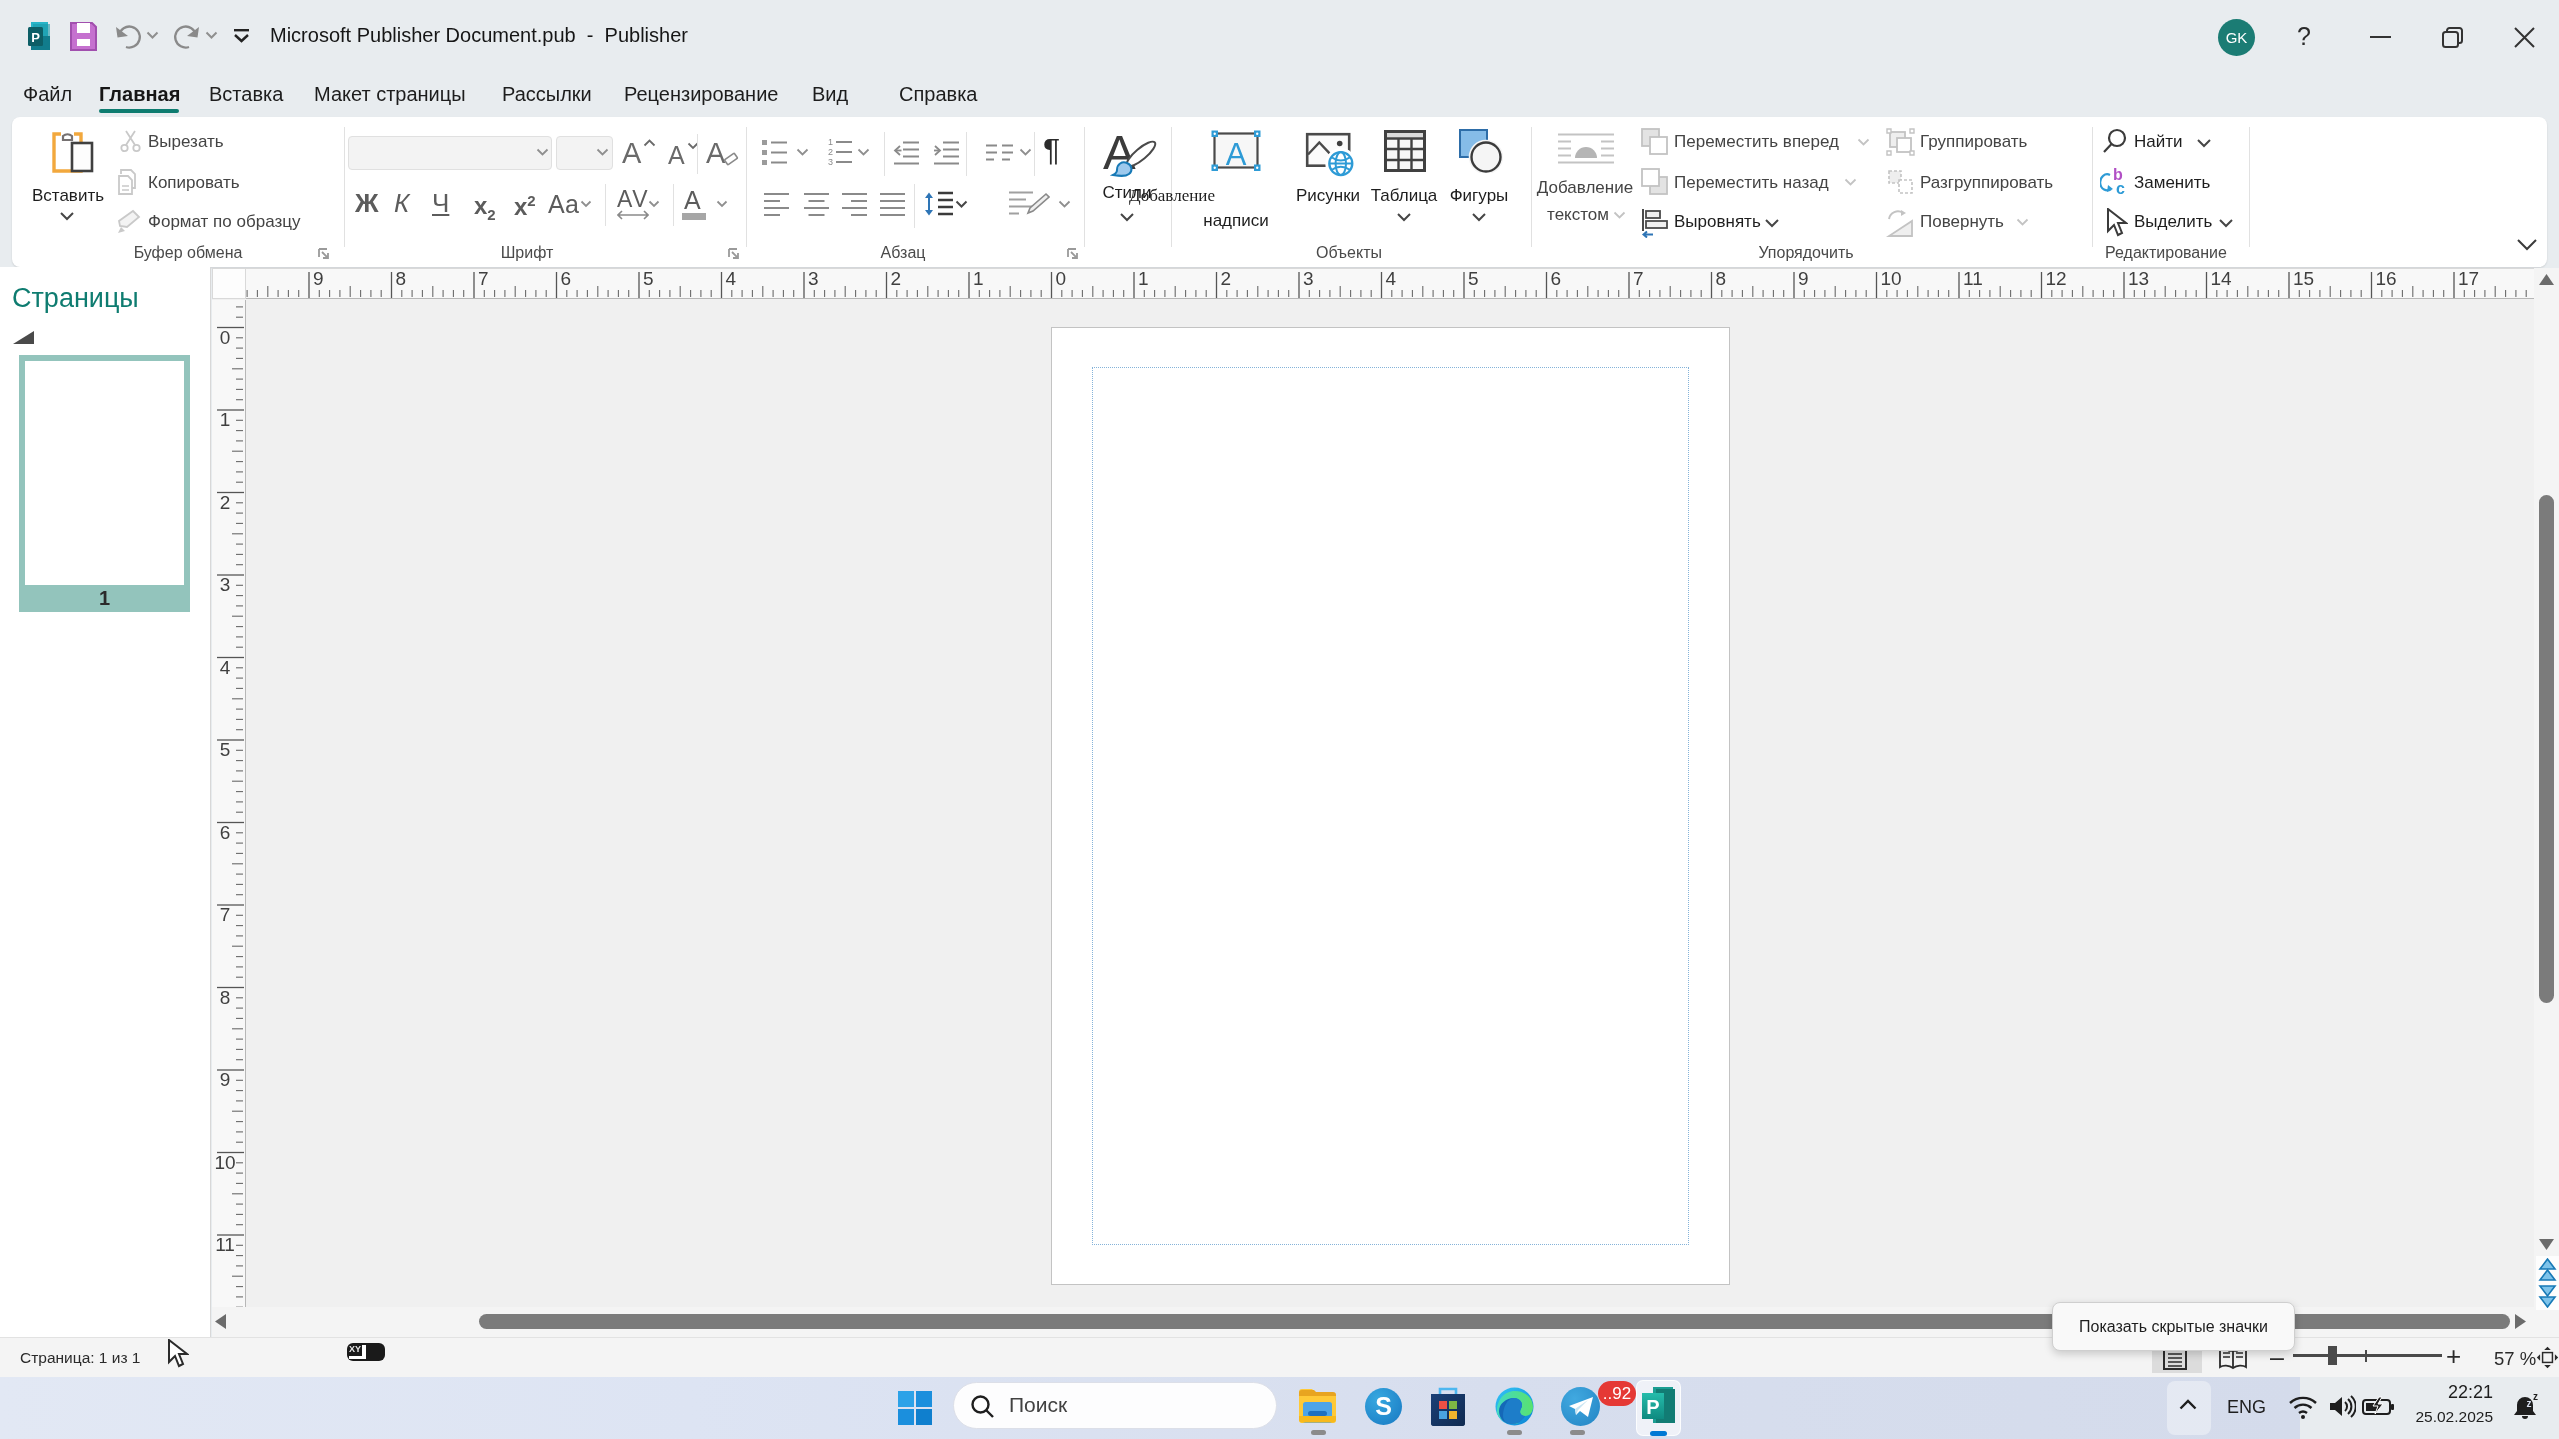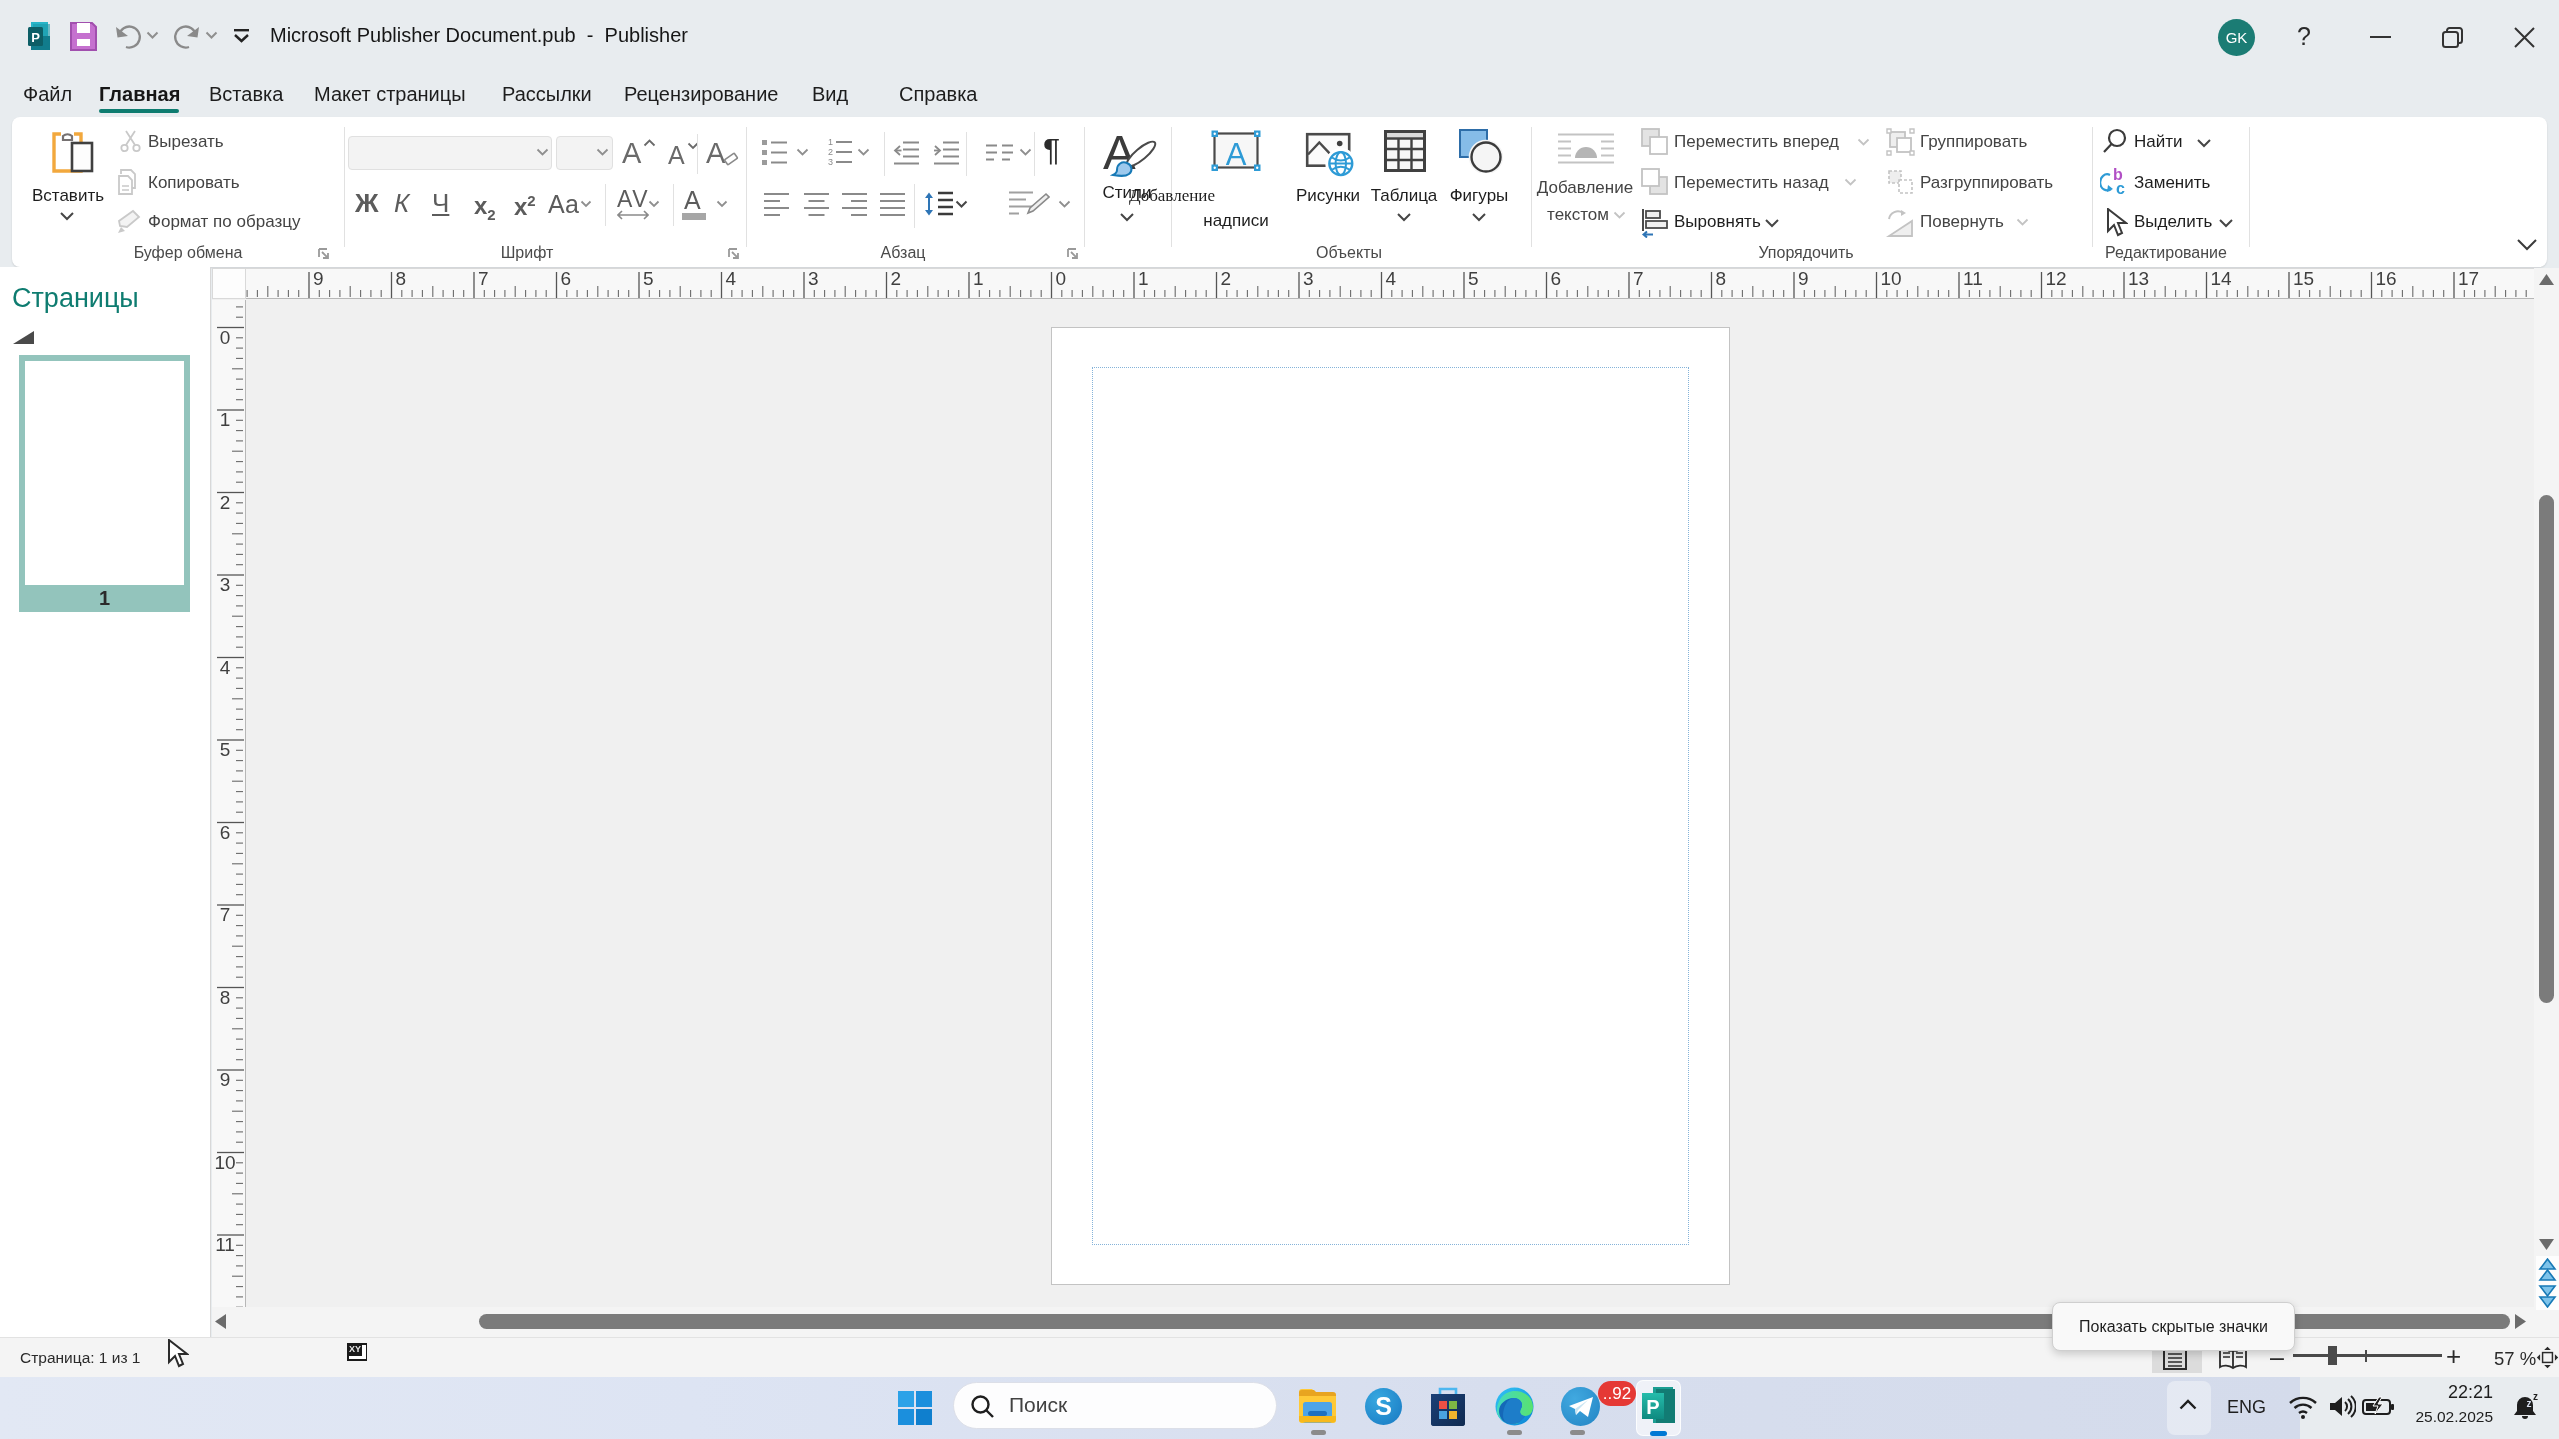--- a/index.html
+++ b/index.html
@@ -837,21 +837,21 @@
   <svg class="abs" style="left:2303px;top:7px" width="11" height="15" viewBox="0 0 11 15">
       <path d="M0 0 L11 7.5 L0 15 z" fill="#6b6b6b"></path>
     </svg>
 </div>
 <div class="abs" id="statusbar">
   <div class="abs" style="left:20px;top:11px;font-size:15.5px;color:#2b2b2b;">Страница: 1 из 1</div>
   <svg class="abs" style="left:165px;top:1px" width="24" height="30" viewBox="0 0 24 30">
       <path d="M4 1 L4 23 L10 17 L14 27 L18 25 L14 15 L22 15 z" fill="#fff" stroke="#2b2b2b" stroke-width="2"></path>
     </svg>
 
-  <div class="abs" style="left:347px;top:5px;width:20px;height:18px;background:#1a1a1a;">
+  <div class="abs" style="left:347px;top:5px;width:38px;height:18px;background:#1a1a1a;border-radius:6px;">
     <div style="position:absolute;left:14.5px;top:2px;width:4.5px;height:11px;background:#fff;"></div>
     <div style="position:absolute;left:2px;top:12.5px;width:17px;height:3.5px;background:#fff;"></div>
     <div style="position:absolute;left:1.5px;top:1px;width:13px;height:11px;color:#e8e8e8;font-size:9px;font-weight:bold;letter-spacing:0;text-align:center;line-height:11px;">XY</div>
   </div>
 
   <div class="abs" style="left:2152px;top:4px;width:50px;height:31px;background:#dcdcdc;"></div>
   <svg class="abs" style="left:2162px;top:7px" width="26" height="26" viewBox="0 0 26 26">
     <rect x="2" y="4" width="22" height="20" fill="none" stroke="#2b2b2b" stroke-width="2"></rect>
     <path d="M6 9 h14 M6 13 h14 M6 17 h14 M6 21 h14" stroke="#2b2b2b" stroke-width="1.6"></path>
     <path d="M7 4 v-3 h4 v3 M15 4 v-3 h4 v3" fill="none" stroke="#2b2b2b" stroke-width="1.6"></path>

